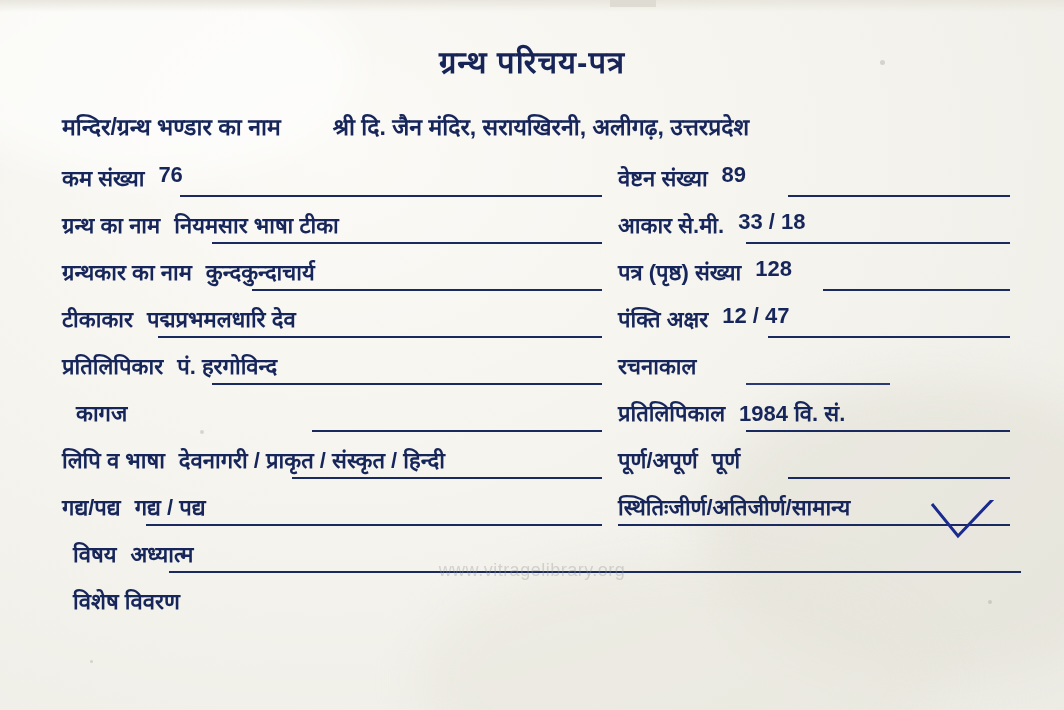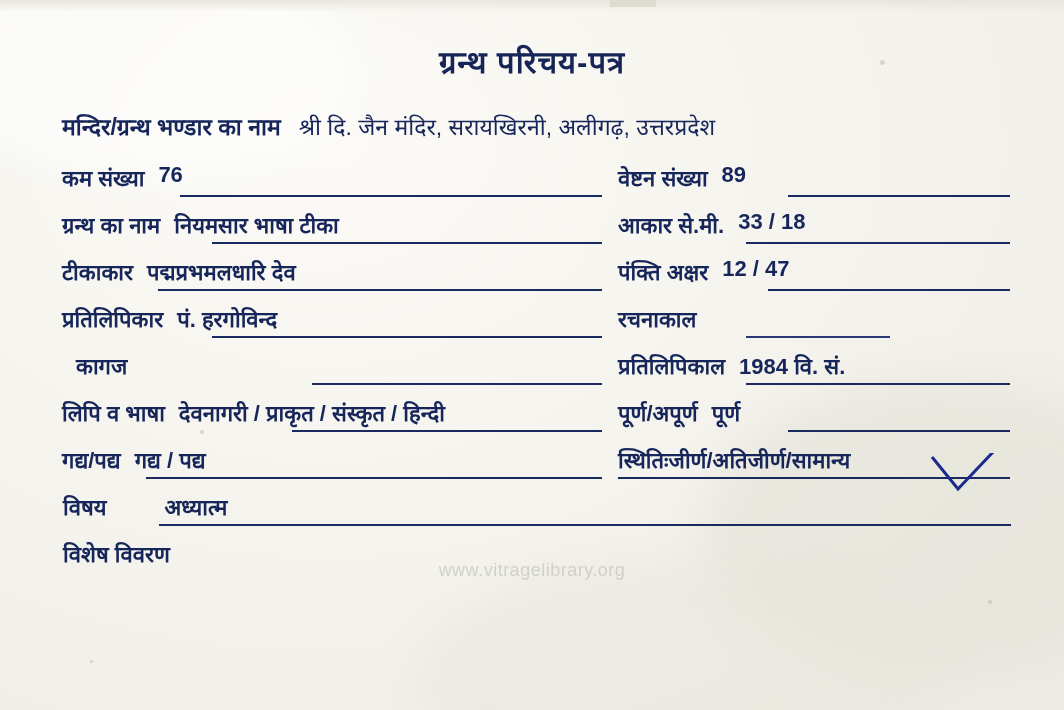--- a/index.html
+++ b/index.html
@@ -70,23 +70,23 @@
     left: 62px; top: 110px;
     width: 960px;
     display: flex;
     align-items: baseline;
     font-size: 23px;
     font-weight: bold;
     color: #17265a;
   }
   .org-label { white-space: nowrap; }
   .org-value {
-    margin-left: 18px;
+    margin-left: 52px;
     white-space: nowrap;
-    font-weight: normal;
+    font-weight: bold;
   }
   .form {
     position: absolute;
     left: 62px;
     top: 160px;
     width: 948px;
   }
   .row {
     position: relative;
     height: 47px;
@@ -94,21 +94,21 @@
   .cell {
     position: absolute;
     top: 0;
     height: 47px;
     display: flex;
     align-items: flex-start;
     white-space: nowrap;
   }
   .cell-left  { left: 0;   width: 540px; }
   .cell-right { left: 556px; width: 392px; }
-  .cell.full  { left: 1px;   width: 948px; gap: 44px; }
+  .cell.full  { left: 11px;   width: 948px; }
   .lbl {
     font-size: 22px;
     font-weight: bold;
     color: #17265a;
     padding-top: 2px;
   }
   .val {
     font-size: 22px;
     font-weight: bold;
     color: #17265a;
@@ -211,20 +211,32 @@
         <span class="val">नियमसार भाषा टीका</span>
         <span class="rule short-b"></span>
       </div>
       <div class="cell cell-right">
         <span class="lbl">आकार से.मी.</span>
         <span class="val">33 / 18</span>
         <span class="rule short-h"></span>
       </div>
     </div>
 
+    <div class="row">
+      <div class="cell cell-left">
+        <span class="lbl">ग्रन्थकार का नाम</span>
+        <span class="val">कुन्दकुन्दाचार्य</span>
+        <span class="rule short-c"></span>
+      </div>
+      <div class="cell cell-right">
+        <span class="lbl">पत्र (पृष्ठ) संख्या</span>
+        <span class="val">128</span>
+        <span class="rule short-m"></span>
+      </div>
+    </div>
 
     <div class="row">
       <div class="cell cell-left">
         <span class="lbl">टीकाकार</span>
         <span class="val">पद्मप्रभमलधारि देव</span>
         <span class="rule short-d"></span>
       </div>
       <div class="cell cell-right">
         <span class="lbl">पंक्ति अक्षर</span>
         <span class="val">12 / 47</span>

